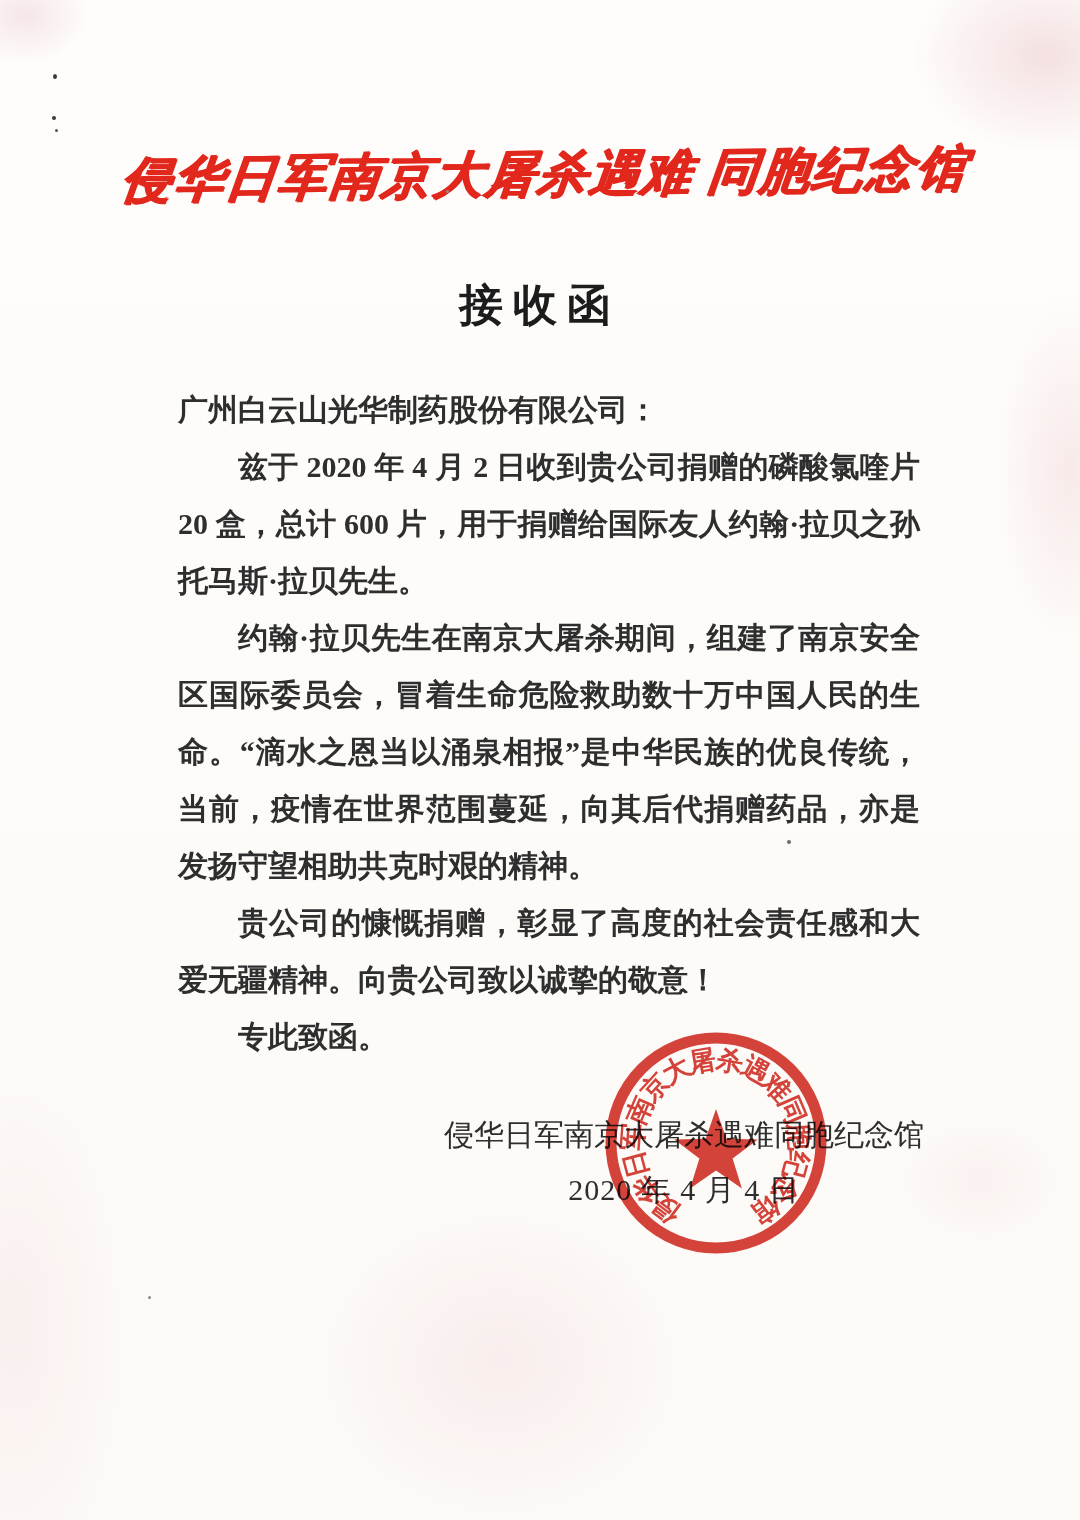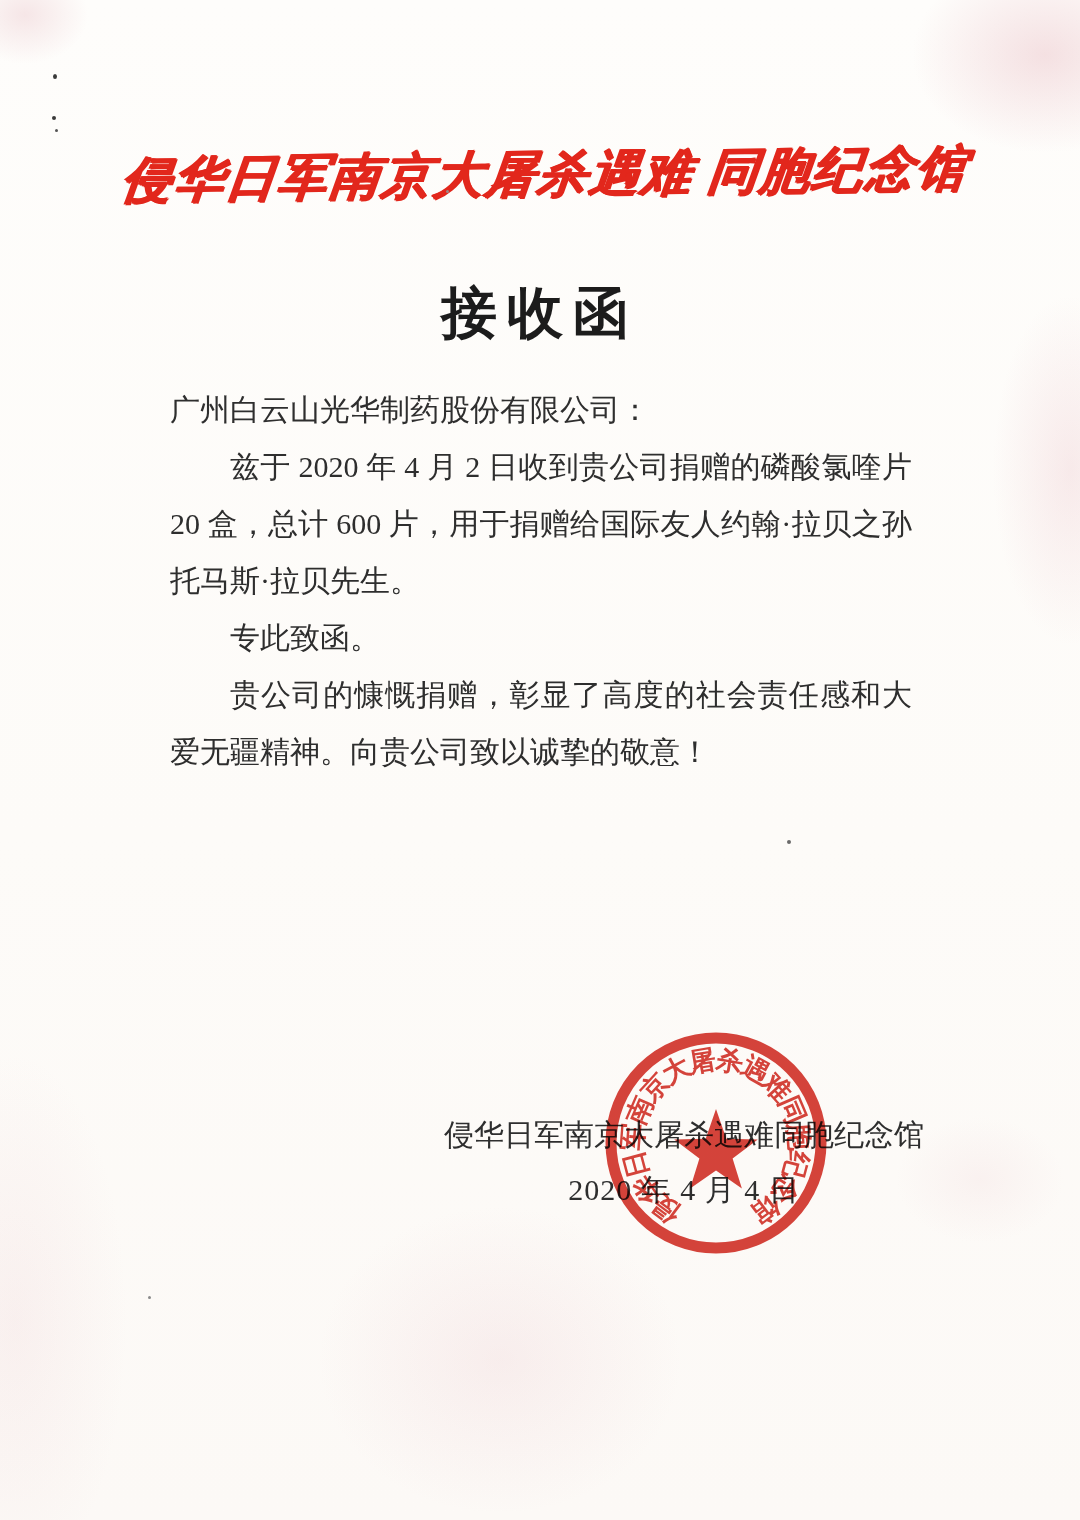--- a/index.html
+++ b/index.html
@@ -34,34 +34,35 @@
     transform: rotate(-0.8deg) skewX(-7deg);
     text-shadow: 1px 1px 0 currentColor, -1px 0 0 currentColor;
   }
 
   .title {
     position: absolute;
     left: 0; top: 276px;
     width: 100%;
     margin: 0;
     text-align: center;
-    font-size: 56px;
+    font-size: 44px;
     font-weight: 700;
     letter-spacing: 10px;
     color: #1c1c1c;
   }
 
   .body-block {
     position: absolute;
-    left: 170px; top: 381px;
+    left: 178px; top: 381px;
     width: 742px;
     font-size: 30px;
     line-height: 57px;
     text-align: justify;
     color: #2e2e2e;
+    font-weight: bold;
   }
   .body-block p { margin: 0; }
   .body-block p.indent { text-indent: 2em; }
 
   .sig-block {
     position: absolute;
     left: 434px; top: 1116px;
     width: 500px;
     text-align: center;
     color: #2e2e2e;
@@ -96,22 +97,23 @@
 
 <div class="page">
 
   <div class="letterhead" style="color: rgb(226, 39, 28);">侵华日军南京大屠杀遇难 同胞纪念馆</div>
 
   <h1 class="title">接收函</h1>
 
   <div class="body-block">
     <p>广州白云山光华制药股份有限公司：</p>
     <p class="indent">兹于 2020 年 4 月 2 日收到贵公司捐赠的磷酸氯喹片 20 盒，总计 600 片，用于捐赠给国际友人约翰·拉贝之孙托马斯·拉贝先生。</p>
+    <p class="indent">约翰·拉贝先生在南京大屠杀期间，组建了南京安全区国际委员会，冒着生命危险救助数十万中国人民的生命。“滴水之恩当以涌泉相报”是中华民族的优良传统，当前，疫情在世界范围蔓延，向其后代捐赠药品，亦是发扬守望相助共克时艰的精神。</p>
+    <p class="indent">贵公司的慷慨捐赠，彰显了高度的社会责任感和大爱无疆精神。向贵公司致以诚挚的敬意！</p>
     <p class="indent">专此致函。</p>
-    <p class="indent">贵公司的慷慨捐赠，彰显了高度的社会责任感和大爱无疆精神。向贵公司致以诚挚的敬意！</p>
   </div>
 
   <div class="sig-block">
     <div>侵华日军南京大屠杀遇难同胞纪念馆</div>
     <div class="sig-date">2020 年 4 月 4 日</div>
   </div>
 
   <div class="seal">
     <svg viewBox="0 0 262 262" xmlns="http://www.w3.org/2000/svg">
         <circle cx="131" cy="132" r="105" fill="none" stroke="#d3342b" stroke-width="11"></circle>

